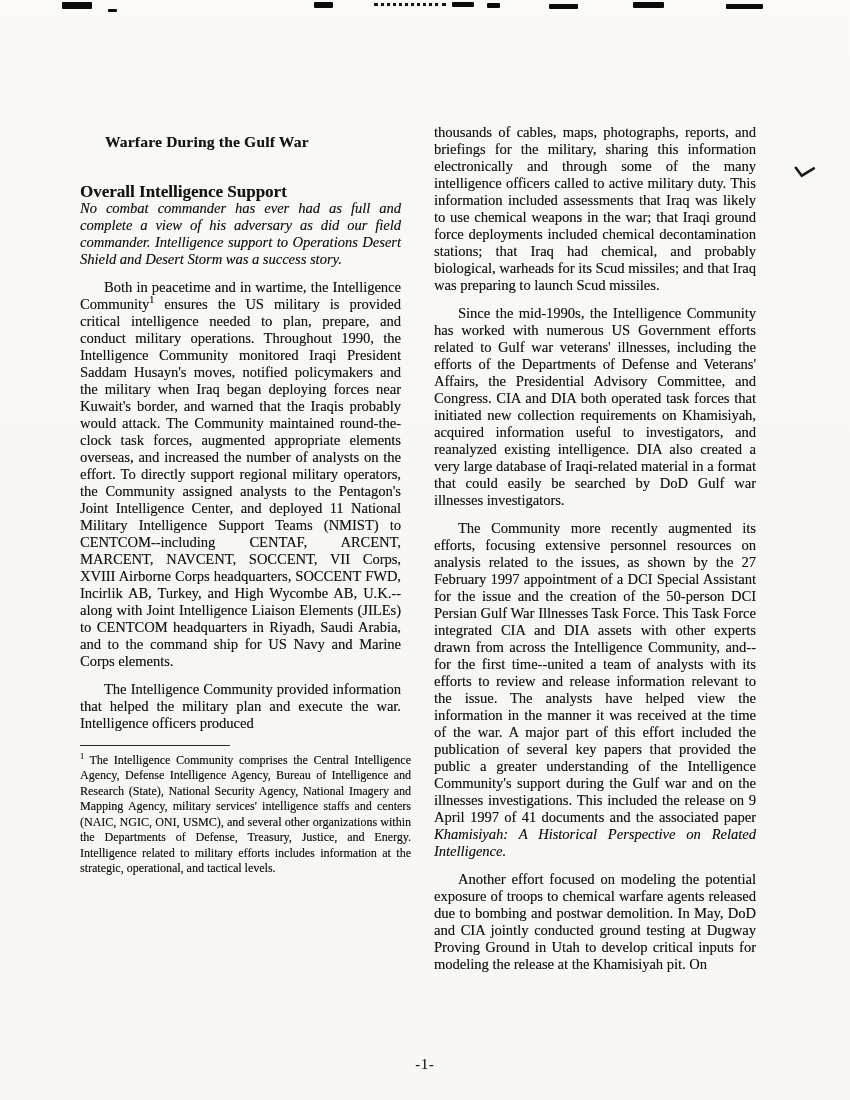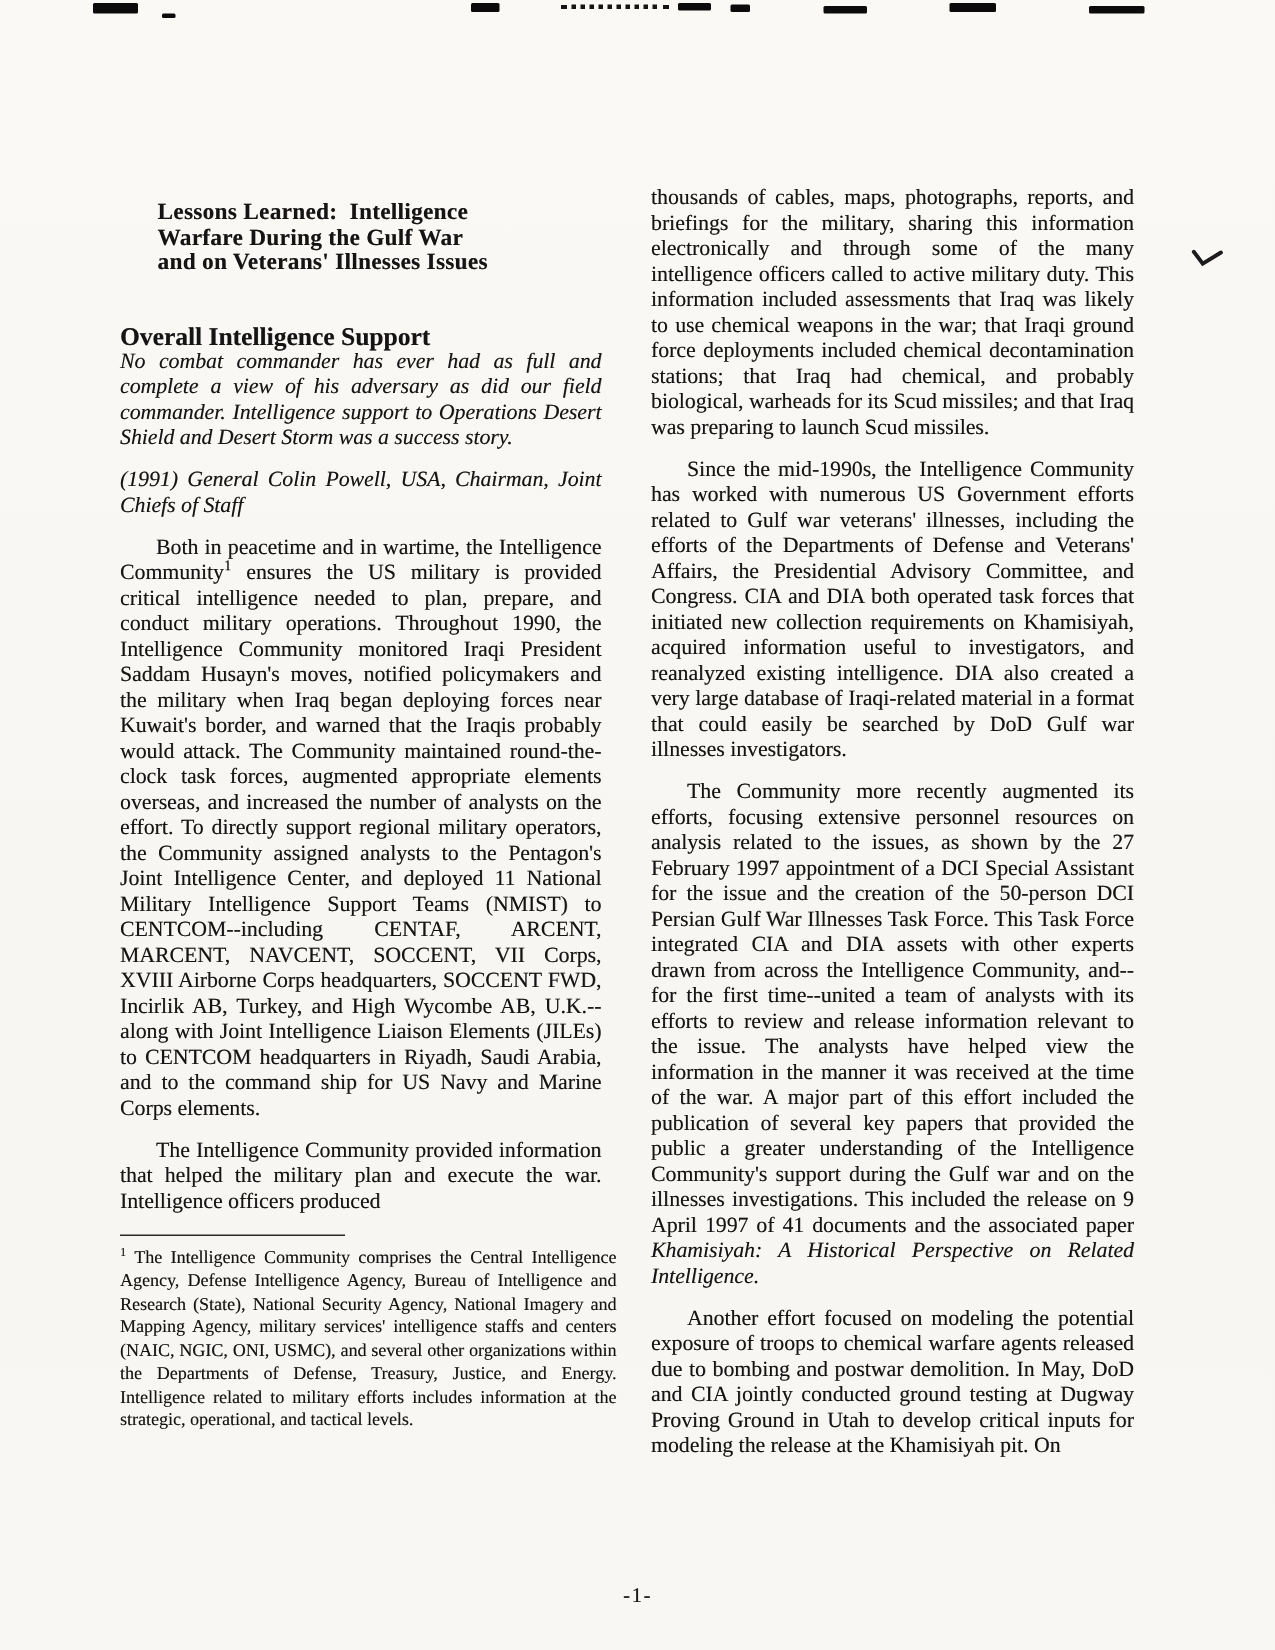--- a/index.html
+++ b/index.html
@@ -73,30 +73,27 @@
   </div>
 
   <div class="check-mark">
     <svg width="22" height="14" viewBox="0 0 22 14">
       <path d="M2 4 L9 11 L20 2" stroke="#1c1c1c" stroke-width="2.6" fill="none" stroke-linecap="round"></path>
     </svg>
   </div>
 
   <div class="col" id="col-left">
     <div class="doc-title">
-      <div class="title-line">Lessons Learned:  Intelligence</div>
       <div class="title-line">Warfare During the Gulf War</div>
-      <div class="title-line">and on Veterans' Illnesses Issues</div>
     </div>
 
     <div class="section-heading">Overall Intelligence Support</div>
 
     <p class="body quote">No combat commander has ever had as full and complete a view of his adversary as did our field commander. Intelligence support to Operations Desert Shield and Desert Storm was a success story.</p>
 
-    <p class="body attribution">(1991) General Colin Powell, USA, Chairman, Joint Chiefs of Staff</p>
 
     <p class="body indent"><span>Both in peacetime and in wartime, the Intelligence Community</span><sup class="fn-ref">1</sup><span> ensures the US military is provided critical intelligence needed to plan, prepare, and conduct military operations. Throughout 1990, the Intelligence Community monitored Iraqi President Saddam Husayn's moves, notified policymakers and the military when Iraq began deploying forces near Kuwait's border, and warned that the Iraqis probably would attack. The Community maintained round-the-clock task forces, augmented appropriate elements overseas, and increased the number of analysts on the effort. To directly support regional military operators, the Community assigned analysts to the Pentagon's Joint Intelligence Center, and deployed 11 National Military Intelligence Support Teams (NMIST) to CENTCOM--including CENTAF, ARCENT, MARCENT, NAVCENT, SOCCENT, VII Corps, XVIII Airborne Corps headquarters, SOCCENT FWD, Incirlik AB, Turkey, and High Wycombe AB, U.K.--along with Joint Intelligence Liaison Elements (JILEs) to CENTCOM headquarters in Riyadh, Saudi Arabia, and to the command ship for US Navy and Marine Corps elements.</span></p>
 
     <p class="body indent">The Intelligence Community provided information that helped the military plan and execute the war. Intelligence officers produced</p>
 
     <div class="footnote">
       <div class="footnote-rule"></div>
       <p class="footnote-text"><sup class="fn-ref">1</sup><span> The Intelligence Community comprises the Central Intelligence Agency, Defense Intelligence Agency, Bureau of Intelligence and Research (State), National Security Agency, National Imagery and Mapping Agency, military services' intelligence staffs and centers (NAIC, NGIC, ONI, USMC), and several other organizations within the Departments of Defense, Treasury, Justice, and Energy. Intelligence related to military efforts includes information at the strategic, operational, and tactical levels.</span></p>
     </div>
   </div>

